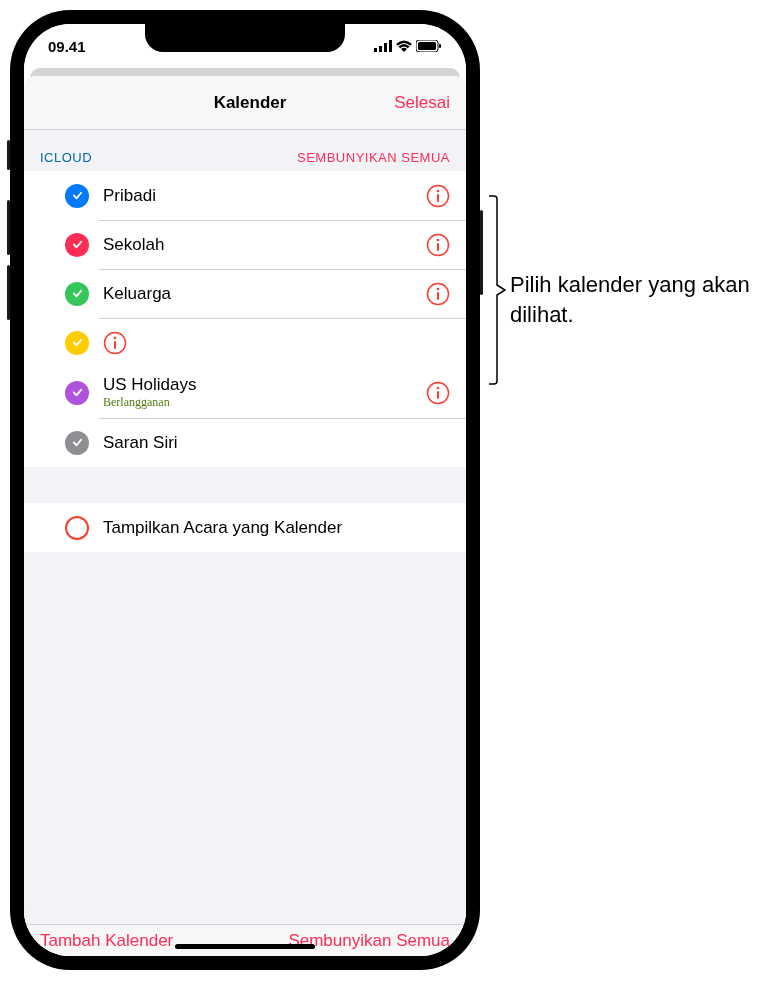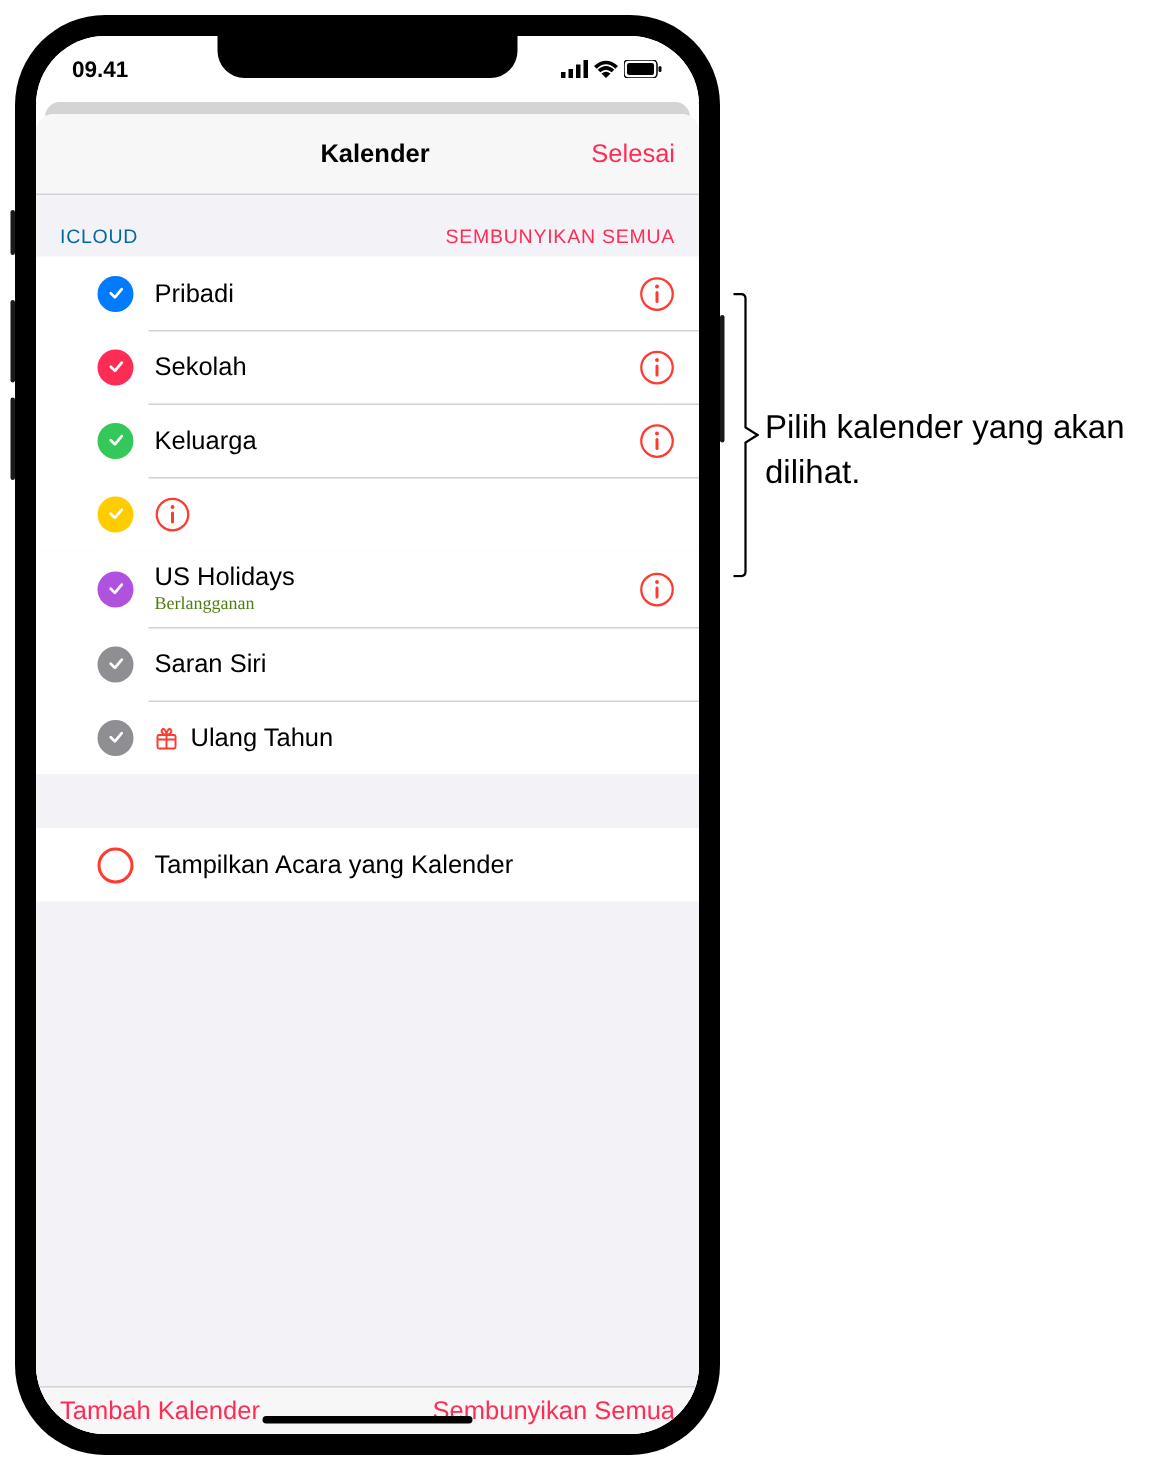--- a/index.html
+++ b/index.html
@@ -380,38 +380,20 @@
           <div class="row">
             <div class="check-circle" style="background:#8e8e93">
               <svg viewBox="0 0 12 12">
                   <path d="M2 6 L5 9 L10 3" stroke="#fff" stroke-width="2" fill="none" stroke-linecap="round" stroke-linejoin="round"></path>
                 </svg>
             </div>
             <div class="row-label-wrap">
                 <span class="row-label">Saran Siri</span>
               </div>
           </div>
-          <div class="row">
-            <div class="check-circle" style="background:#8e8e93">
-              <svg viewBox="0 0 12 12">
-                  <path d="M2 6 L5 9 L10 3" stroke="#fff" stroke-width="2" fill="none" stroke-linecap="round" stroke-linejoin="round"></path>
-                </svg>
-            </div>
-            <span class="row-icon">
-              <svg width="16" height="16" viewBox="0 0 16 16">
-                  <rect x="2" y="6" width="12" height="9" rx="1" fill="none" stroke="#ff3b30" stroke-width="1.3"></rect>
-                  <line x1="8" y1="6" x2="8" y2="15" stroke="#ff3b30" stroke-width="1.3"></line>
-                  <line x1="2" y1="9" x2="14" y2="9" stroke="#ff3b30" stroke-width="1.3"></line>
-                  <path d="M8 6 C 6 6 4 4 5 2.5 C 6 1 8 3 8 6 M8 6 C 10 6 12 4 11 2.5 C 10 1 8 3 8 6" fill="none" stroke="#ff3b30" stroke-width="1.3"></path>
-                </svg>
-            </span>
-            <div class="row-label-wrap">
-                <span class="row-label">Ulang Tahun</span>
-              </div>
-          </div>
         </div>
 
         <div class="spacer-section"></div>
 
         <div class="list">
           <div class="row">
             <div class="check-circle empty"></div>
             <div class="row-label-wrap">
                 <span class="row-label">Tampilkan Acara yang Kalender</span>
               </div>

